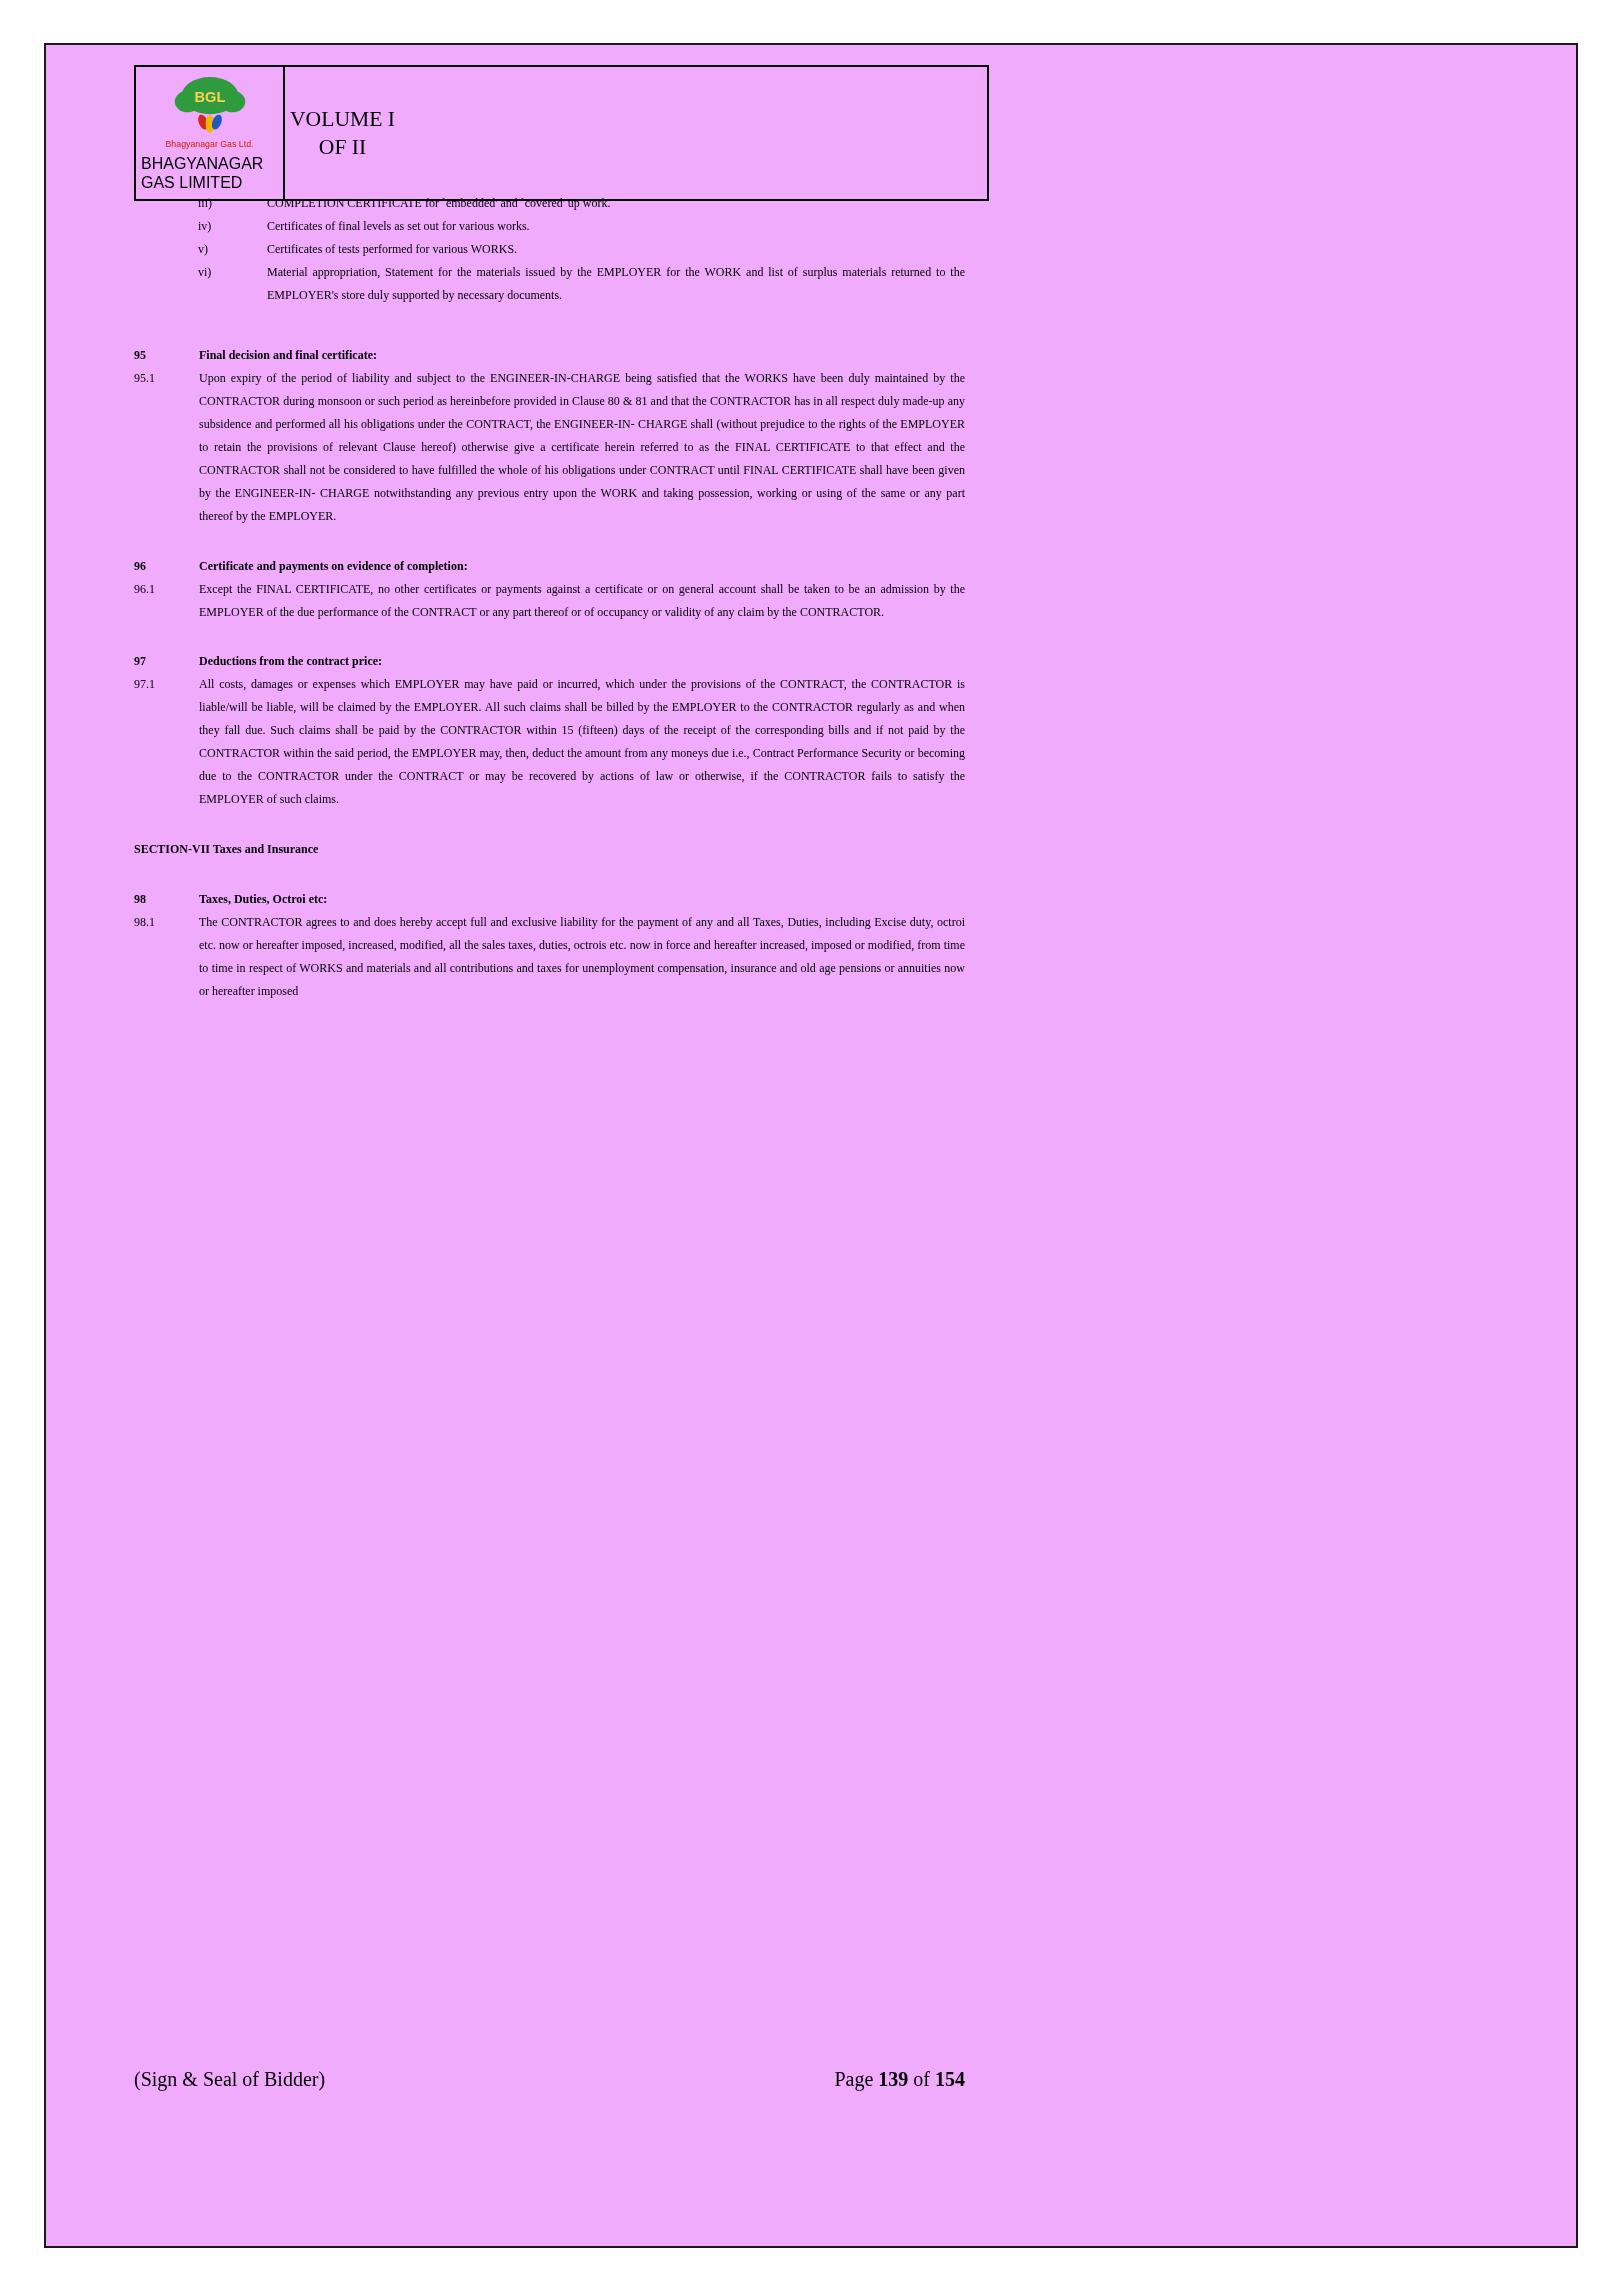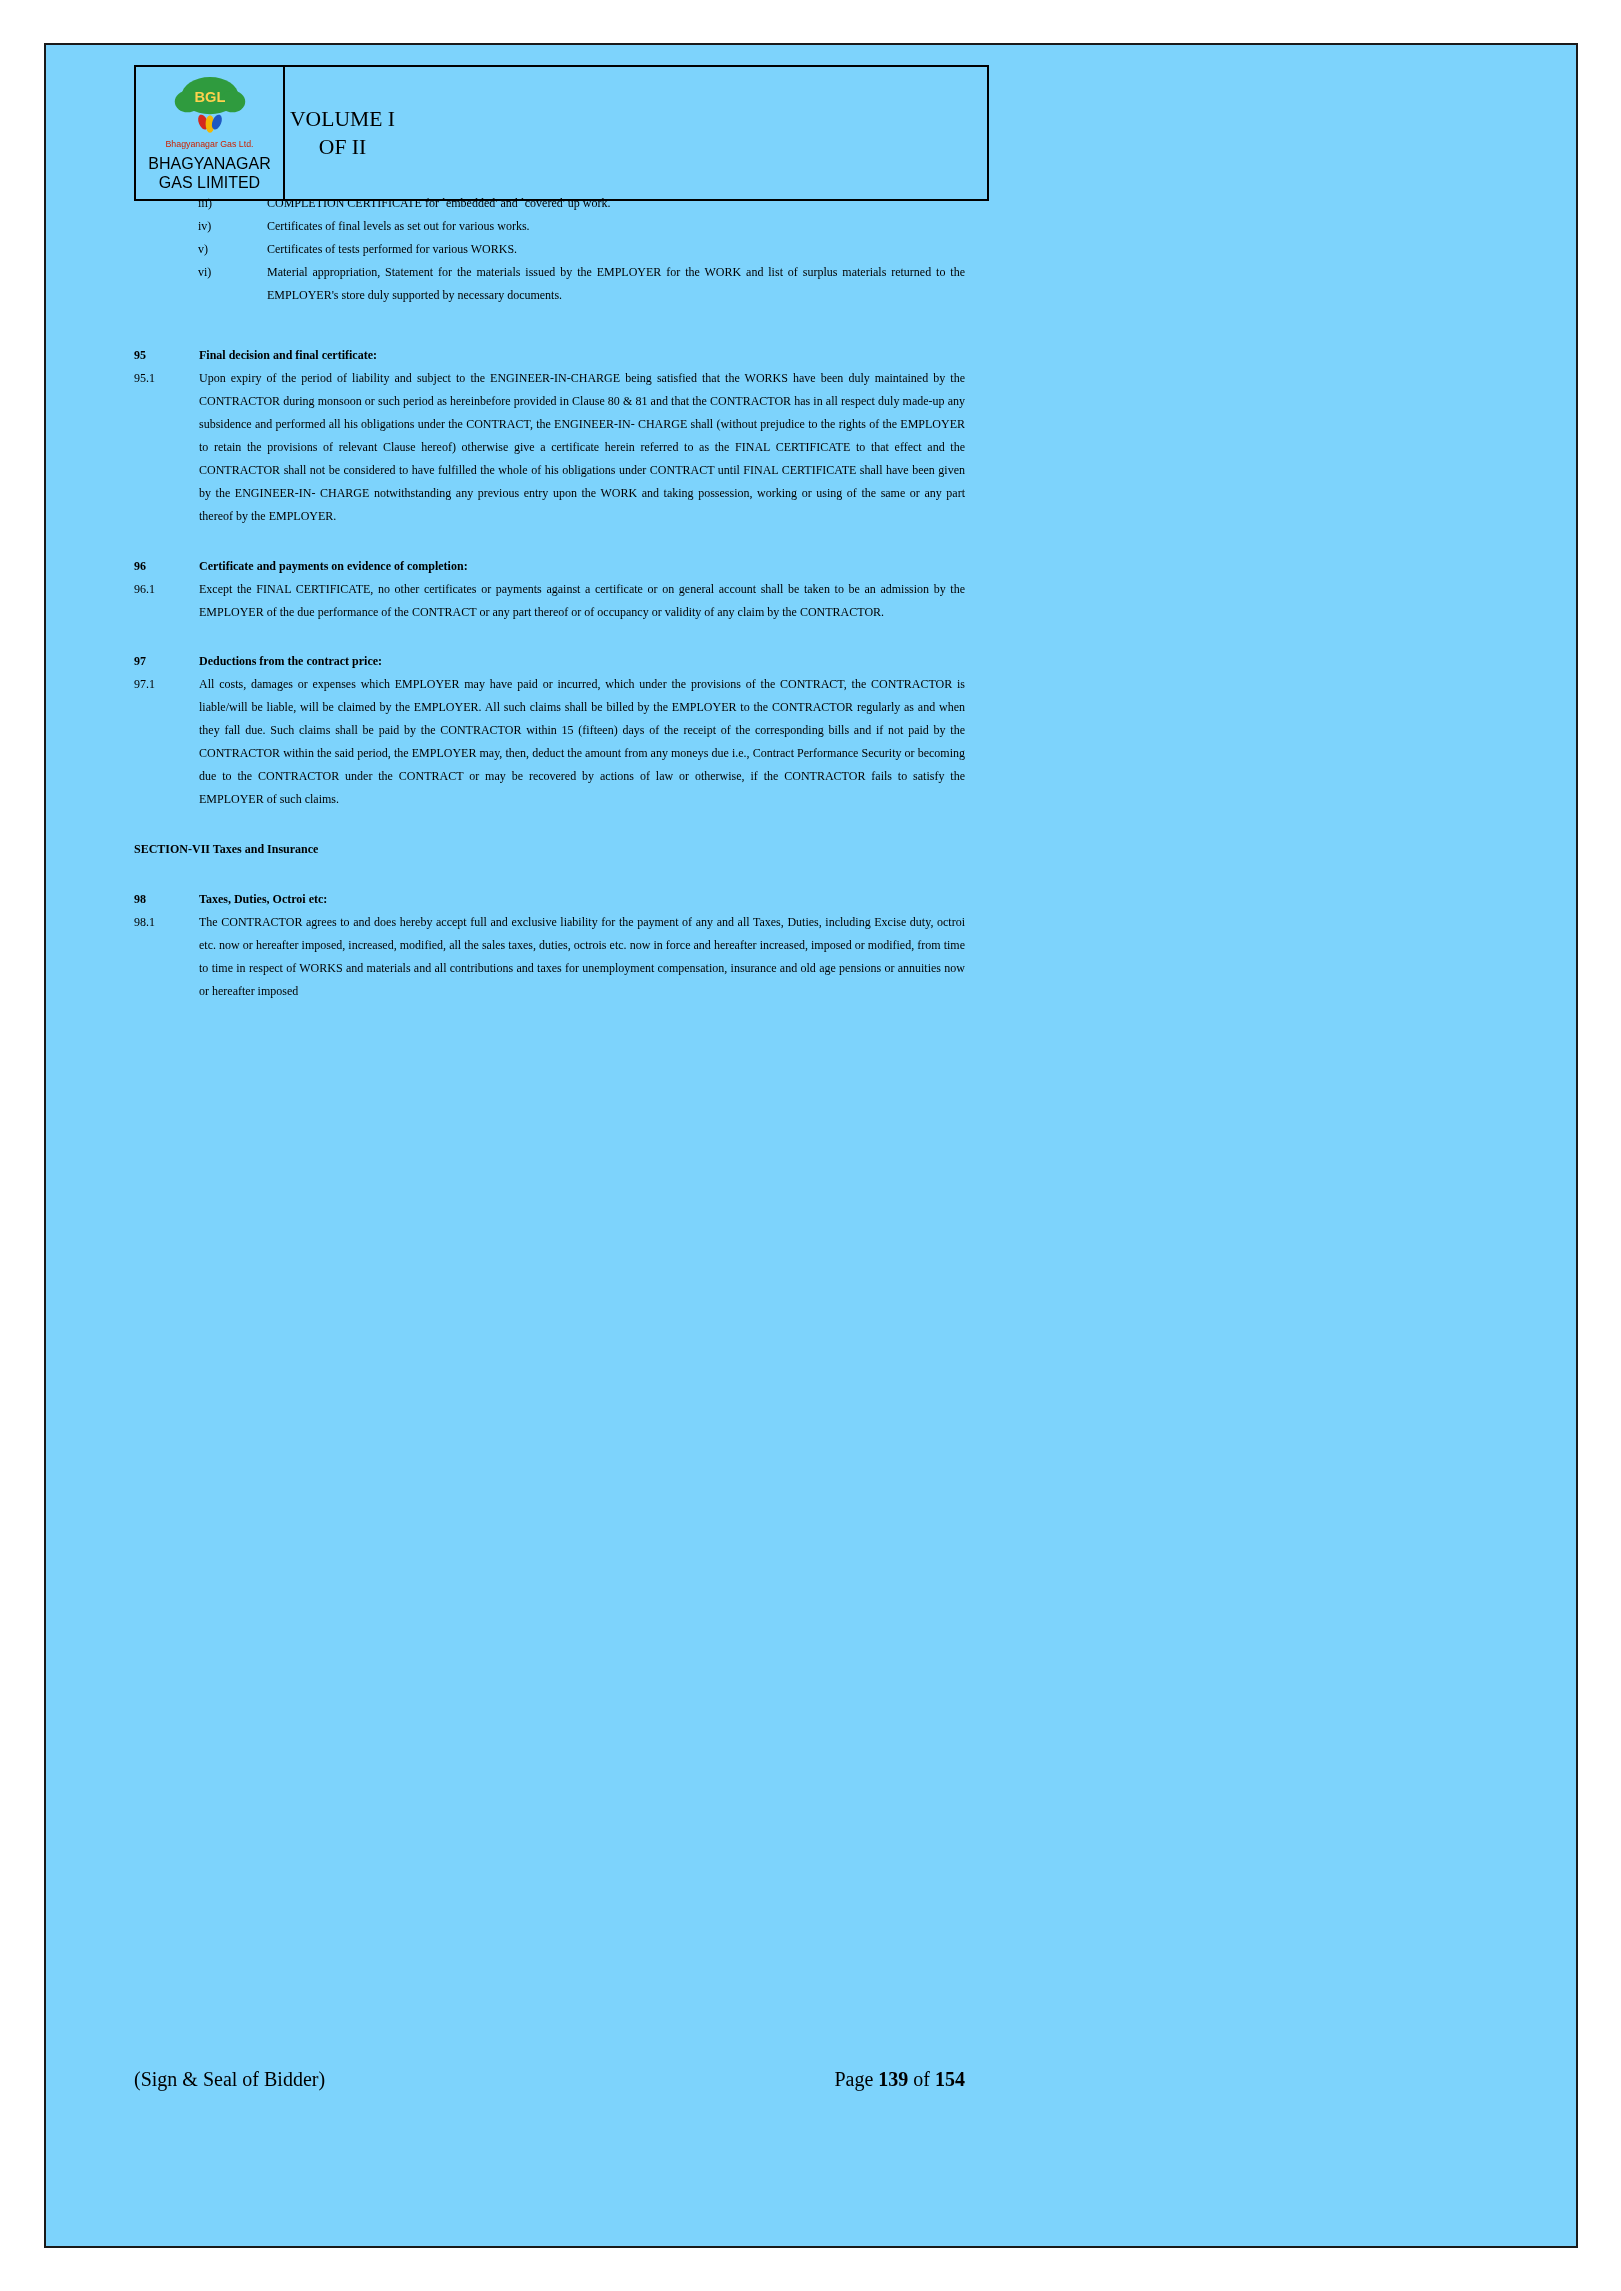--- a/index.html
+++ b/index.html
@@ -9,21 +9,21 @@
     background: #ffffff;
     color: #000;
     font-family: "Liberation Serif", serif;
     position: relative;
   }
   .page-border {
     position: absolute;
     left: 44px; top: 43px;
     width: 1534px; height: 2205px;
     border: 2px solid #1a1a1a;
-    background: #7dd3fc;
+    background: #f0abfc;
   }
 
   
   .header {
     position: absolute;
     left: 88px; top: 19.6px;
     width: 855px;
     display: flex;
     border: 2px solid #000;
     font-family: "Liberation Sans", sans-serif;
@@ -37,21 +37,20 @@
   .logo-sub {
     color: #cc2200;
     font-size: 8.8px;
     line-height: 1.1;
     margin-top: 1px;
   }
   .company-name {
     font-size: 16px;
     line-height: 1.18;
     margin-top: 4.9px;
-    text-align: center;
     width: 137px;
   }
   .title-cell {
     flex: 1;
     border-right: 2px solid #000;
     padding: 6.9px 11.8px 8.8px;
     font-size: 23.5px;
     line-height: 28px;
   }
   .title-line-justify { text-align: justify; text-align-last: justify; }

